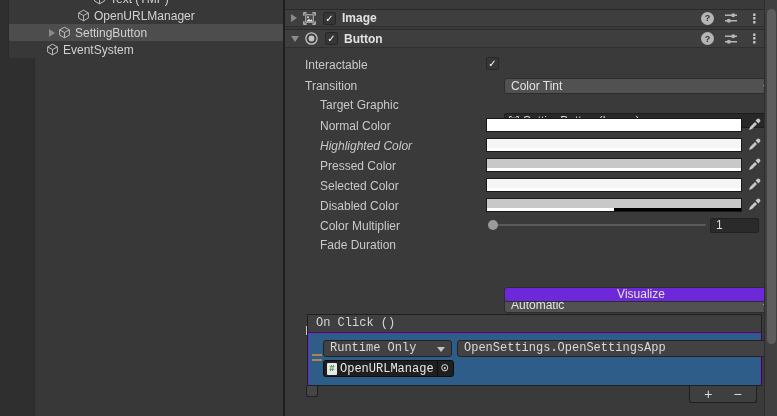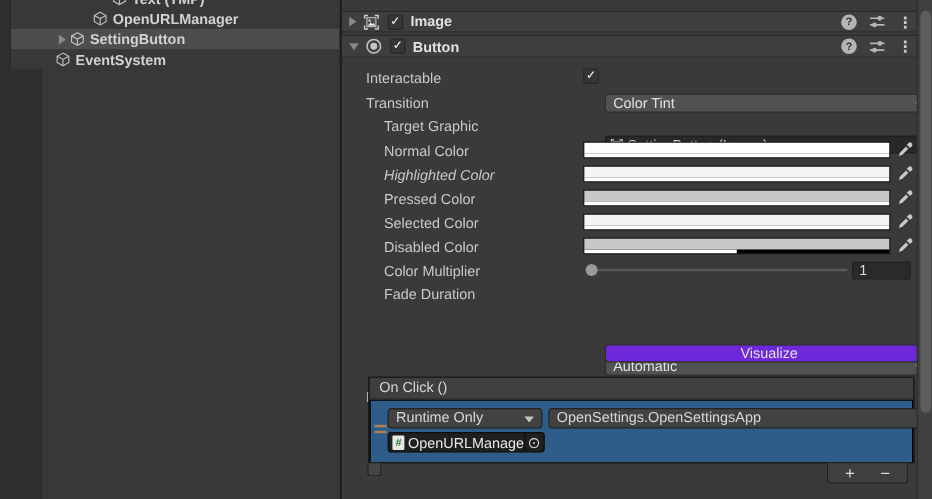--- a/index.html
+++ b/index.html
@@ -3,21 +3,21 @@
 <meta charset="utf-8">
 <style>
   * { margin:0; padding:0; box-sizing:border-box; }
   html,body { background:#222; }
   .screen {
     position:relative; width:777px; height:416px; overflow:hidden;
     background:#383838; font-family:"Liberation Sans","DejaVu Sans",sans-serif;
     font-size:12px; color:#c9c9c9; cursor:default; user-select:none;
   }
   
-  .hierarchy { position:absolute; left:0; top:0; width:283px; height:416px; background:#383838; overflow:hidden;font-weight:bold; }
+  .hierarchy { position:absolute; left:0; top:0; width:283px; height:416px; background:#383838; overflow:hidden; }
   .edge-top    { position:absolute; left:0; top:0;  width:9px;  height:58px;  background:#2f2f2f; border-right:1px solid #2b2b2b; }
   .edge-bottom { position:absolute; left:0; top:58px; width:35px; height:358px; background:#2f2f2f; border-right:1px solid #2b2b2b; }
   .hrow { position:absolute; left:0; right:0; height:17px; display:flex; align-items:center; color:#d2d2d2; white-space:nowrap; }
   .hrow.selected { background:#4d4d4d; left:9px; }
   .hrow .cube { width:13px; height:13px; margin-right:4px; flex:0 0 auto; }
   .tri-right { width:0; height:0; border-left:6px solid #8a8a8a; border-top:4px solid transparent; border-bottom:4px solid transparent; display:inline-block; }
   .tri-down  { width:0; height:0; border-top:6px solid #8a8a8a; border-left:4px solid transparent; border-right:4px solid transparent; display:inline-block; }
   .hrow .arrow { margin-right:3px; flex:0 0 auto; }
   .vdivider { position:absolute; left:283px; top:0; width:2px; height:416px; background:#1f1f1f; }
   
@@ -50,21 +50,21 @@
   .swatch .alpha { position:absolute; left:0; right:0; bottom:0; height:3px; background:#000; }
   .swatch .alpha .fill { height:100%; background:#fff; }
   .dropper { position:absolute; left:462px; width:14px; height:14px; }
   .slider-track { position:absolute; left:203px; width:218px; height:2px; background:#5a5a5a; }
   .slider-handle { position:absolute; width:10px; height:10px; border-radius:50%; background:#9a9a9a; }
   .numfield { position:absolute; left:425px; width:49px; }
   .btn { height:15px; background:#6d28d9; border:1px solid #2d2d2d; border-radius:3px;
          color:#e2e2e2; text-align:center; line-height:13px; }
   
   .onclick-box { position:absolute; left:22px; top:314px; width:455px; height:72px;
-                 border:1px solid #1f1f1f; background:#000000; }
+                 border:1px solid #1f1f1f; background:#6d28d9;font-family:Liberation Mono, monospace; }
   .onclick-header { height:18px; background:#3f3f3f; border-bottom:1px solid #2b2b2b;
                     line-height:17px; padding-left:8px; color:#d6d6d6; }
   .onclick-row { position:absolute; left:1px; right:1px; top:19px; height:51px; background:#2f5d8a;padding-left:36px; }
   .drag-handle { position:absolute; left:3px; top:20px; width:10px; }
   .drag-handle div { height:2px; background:#b0824e; margin-bottom:3px; }
   .mini-dd { position:absolute; height:17px; background:#424242; border:1px solid #232323; border-radius:3px;
              color:#d8d8d8; line-height:15px; padding-left:6px; overflow:hidden; white-space:nowrap; }
   .mini-dd .dd-arrow { position:absolute; right:6px; top:6px; width:0; height:0;
              border-left:4px solid transparent; border-right:4px solid transparent; border-top:5px solid #c3c3c3; }
   .mini-obj { position:absolute; left:14px; top:26px; width:131px; height:17px; background:#1f1f1f;

